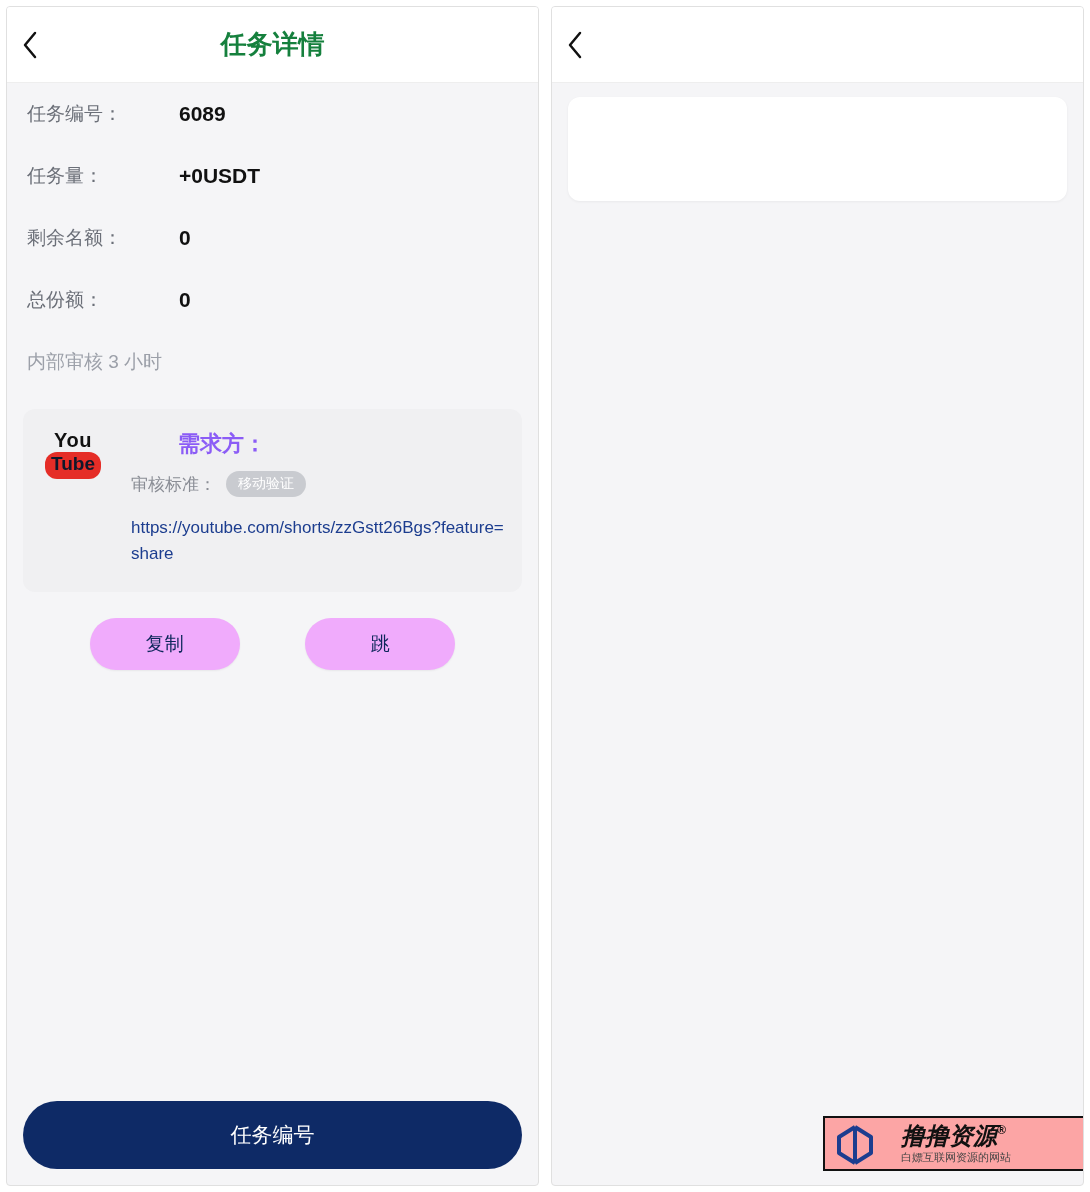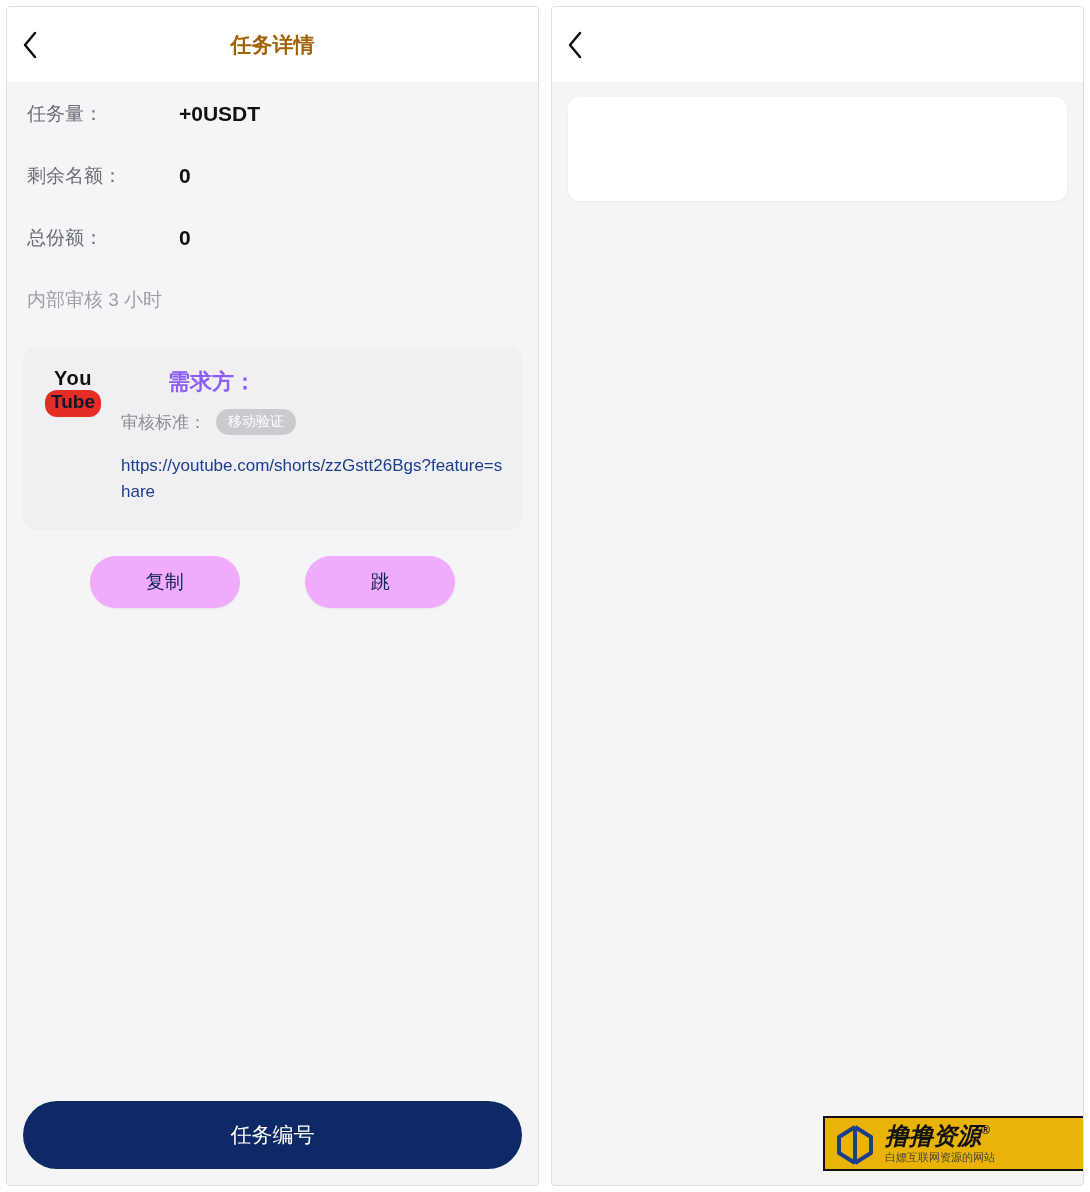--- a/index.html
+++ b/index.html
@@ -36,23 +36,23 @@
     display: flex;
     align-items: center;
     justify-content: center;
     cursor: pointer;
   }
   .back-btn svg { width: 18px; height: 30px; }
   .header-title {
     position: absolute;
     left: 0; right: 0;
     text-align: center;
-    font-size: 21px;
+    font-size: 26px;
     font-weight: 700;
-    color: #a16207;
+    color: #15803d;
     pointer-events: none;
   }
   .content {
     flex: 1;
     overflow-y: auto;
     padding: 0 16px;
   }
   .row {
     display: flex;
     align-items: center;
@@ -79,21 +79,21 @@
   .review-note {
     color: #9ca0a9;
     font-size: 19px;
     padding: 18px 4px 34px;
   }
   .card {
     background: #f0f0f2;
     border-radius: 12px;
     padding: 20px 18px 26px;
     display: flex;
-    gap: 16px;
+    gap: 26px;
     justify-content: center;
   }
   .youtube-logo {
     width: 64px;
     flex-shrink: 0;
     text-align: center;
   }
   .yt-you {
     font-weight: 800;
     font-size: 20px;
@@ -178,25 +178,25 @@
     height: 104px;
     box-shadow: 0 1px 3px rgba(0,0,0,0.05);
   }
   .watermark {
     position: absolute;
     right: 0;
     bottom: 14px;
     width: 260px;
     border: 2px solid #111;
     border-right: none;
-    background: #eab308;
+    background: #fca5a5;
     padding: 6px 8px 4px 8px;
     display: flex;
     align-items: center;
-    gap: 8px;
+    gap: 24px;
   }
   .wm-logo { width: 44px; height: 40px; flex-shrink: 0; }
   .wm-text { display: flex; flex-direction: column; }
   .wm-main { font-size: 24px; font-weight: 900; font-style: italic; color: #111; line-height: 1; }
   .wm-main .reg { font-size: 12px; vertical-align: top; }
   .wm-sub { font-size: 11px; color: #444; margin-top: 2px; }
 </style>
 </head>
 <body>
 
@@ -204,20 +204,24 @@
   <div class="header">
     <div class="back-btn">
       <svg viewBox="0 0 18 30">
         <polyline points="14,3 4,15 14,27" fill="none" stroke="#111" stroke-width="2.5" stroke-linecap="round" stroke-linejoin="round"></polyline>
       </svg>
     </div>
     <div class="header-title">任务详情</div>
   </div>
 
   <div class="content">
+    <div class="row">
+      <div class="row-label">任务编号：</div>
+      <div class="row-value">6089</div>
+    </div>
 
 
     <div class="row">
       <div class="row-label">任务量：</div>
       <div class="row-value">+0USDT</div>
     </div>
 
     <div class="row">
       <div class="row-label">剩余名额：</div>
       <div class="row-value">0</div>

